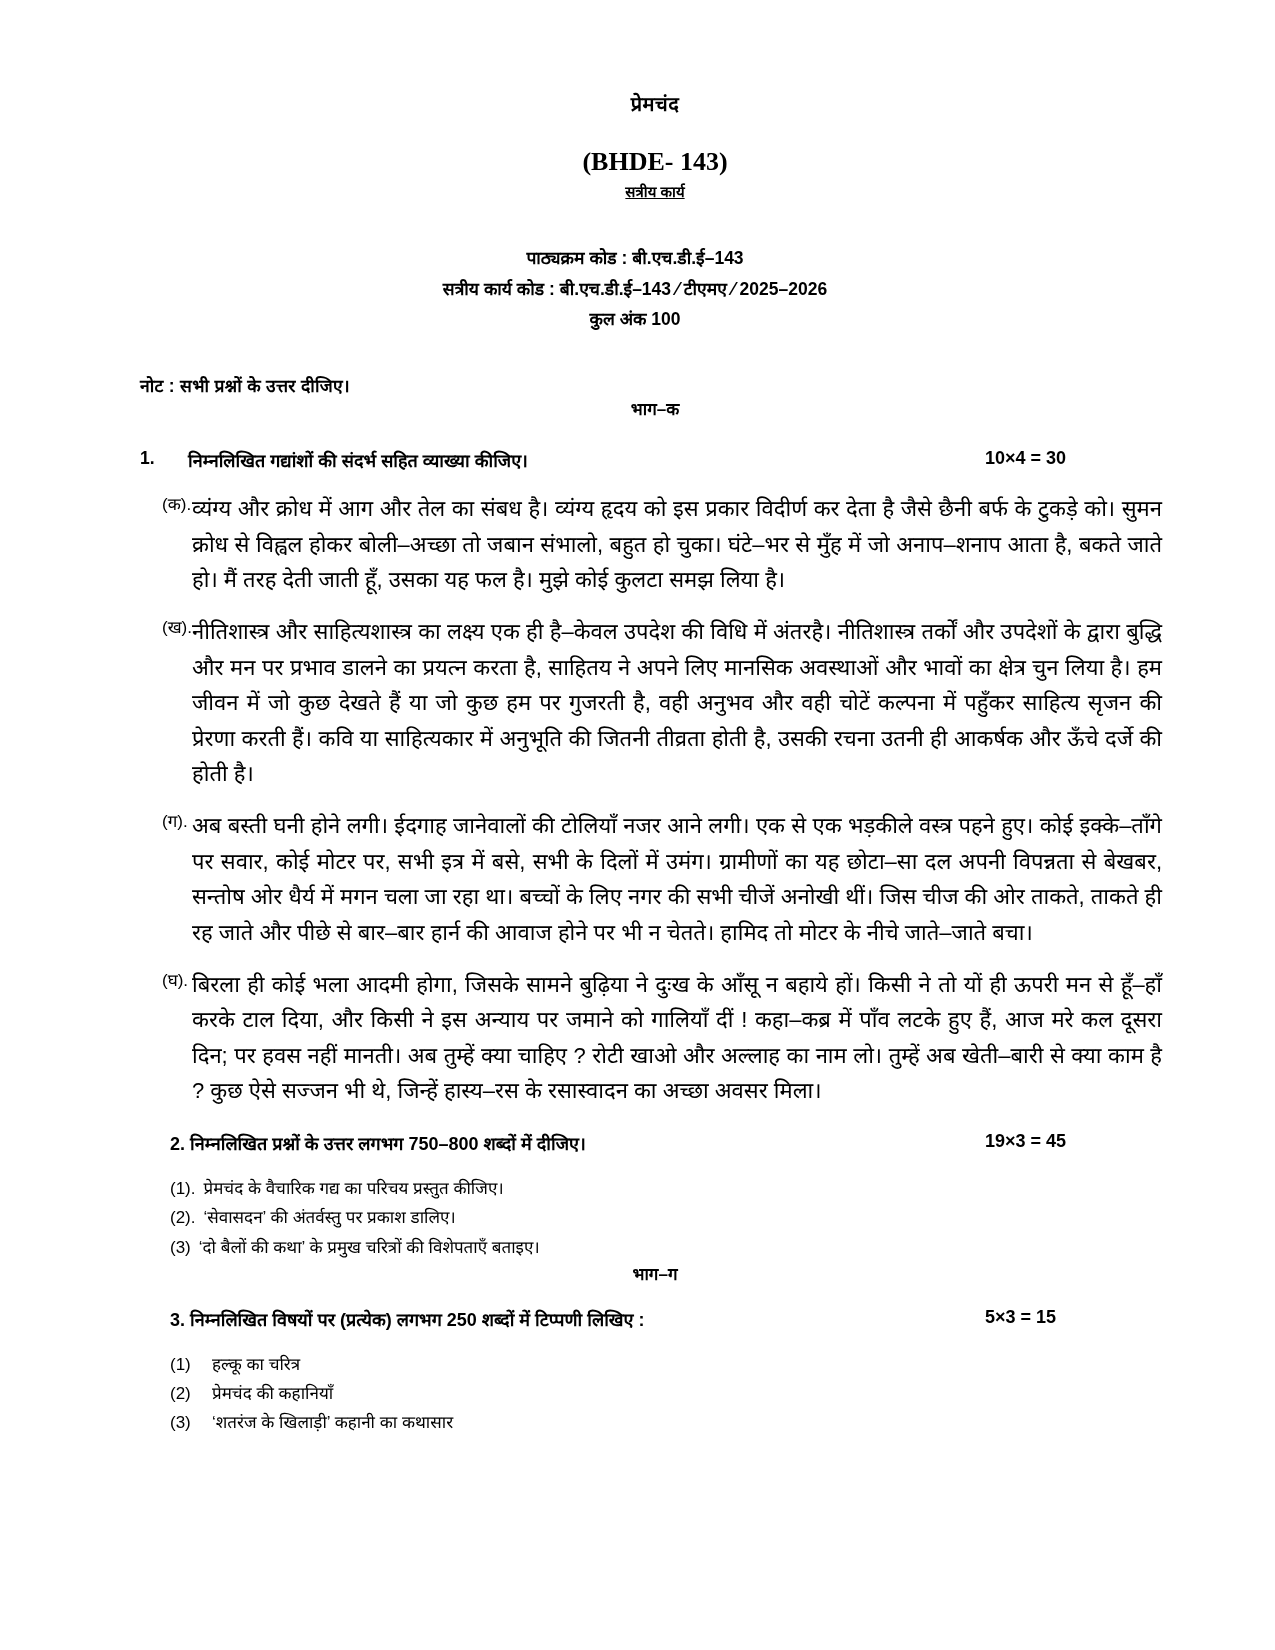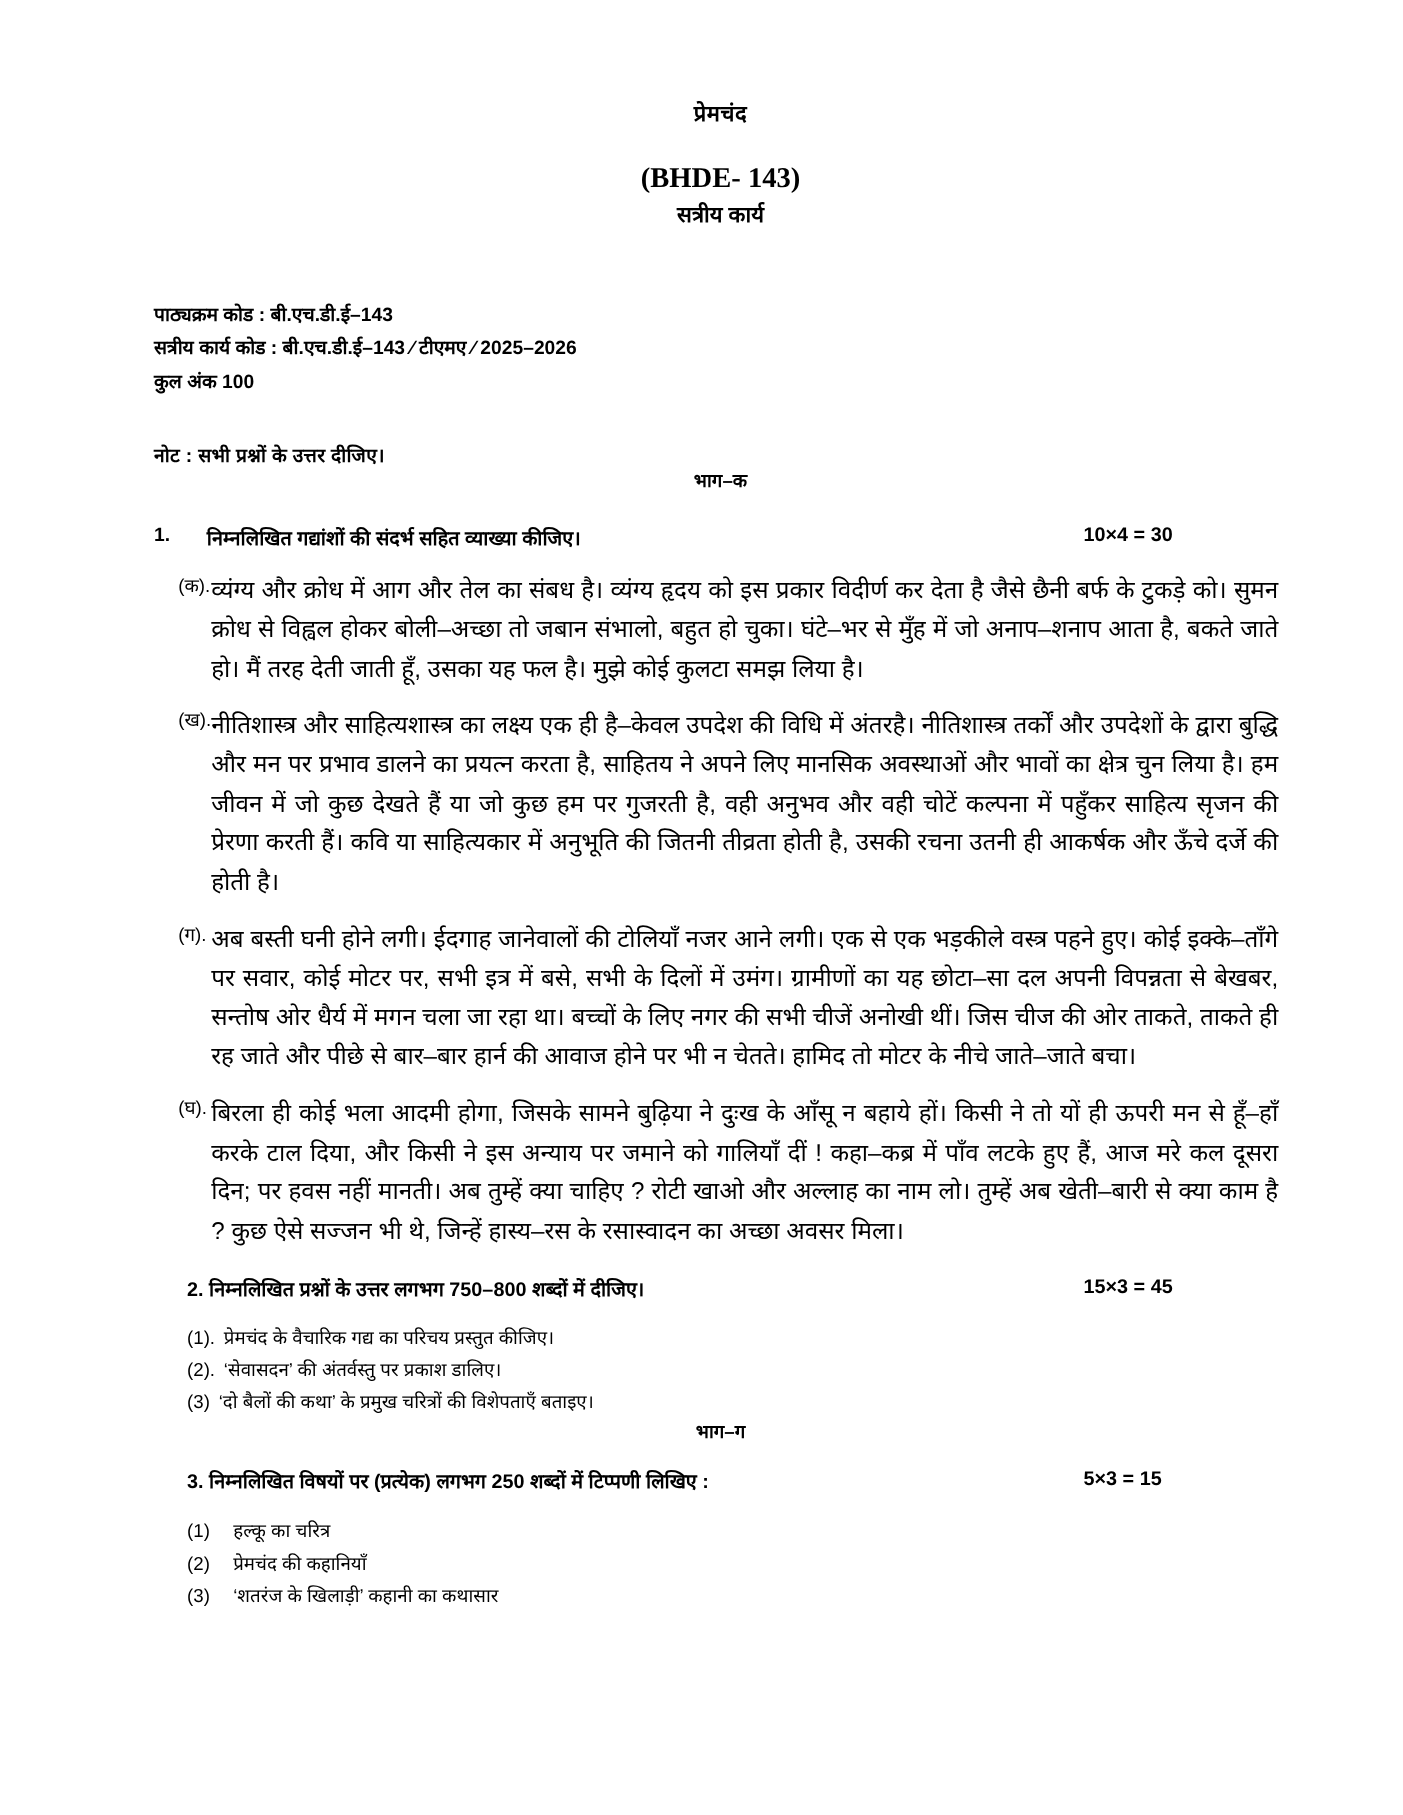--- a/index.html
+++ b/index.html
@@ -35,29 +35,30 @@
     line-height: 1.5;
   }
   .doc-title-2 {
     font-family: "Liberation Serif", serif;
     font-size: 26px;
     font-weight: 700;
     line-height: 1.45;
     margin-top: 24px;
   }
   .doc-title-3 {
-    font-size: 20px;
+    font-size: 15px;
     font-weight: 700;
     line-height: 1.5;
+    text-decoration: underline;
   }
 
   
   .meta-block {
-    margin-top: 60px;
-    text-align: left;
+    margin-top: 40px;
+    text-align: center;
     font-size: 17.5px;
     font-weight: 700;
     line-height: 1.75;
     padding-right: 40px;
   }
 
   
   .note-line {
     margin-top: 38px;
     font-size: 17.5px;
@@ -185,21 +186,21 @@
   </div>
 
   <div class="passage">
     <div class="passage-label">(घ).</div>
     <div class="passage-body">बिरला ही कोई भला आदमी होगा, जिसके सामने बुढ़िया ने दुःख के आँसू न बहाये हों। किसी ने तो यों ही ऊपरी मन से हूँ–हाँ करके टाल दिया, और किसी ने इस अन्याय पर जमाने को गालियाँ दीं ! कहा–कब्र में पाँव लटके हुए हैं, आज मरे कल दूसरा दिन; पर हवस नहीं मानती। अब तुम्हें क्या चाहिए ? रोटी खाओ और अल्लाह का नाम लो। तुम्हें अब खेती–बारी से क्या काम है ? कुछ ऐसे सज्जन भी थे, जिन्हें हास्य–रस के रसास्वादन का अच्छा अवसर मिला।</div>
   </div>
 
 
   <div class="q-row tight">
     <div class="q-text" style="padding-left:30px;">2. निम्नलिखित प्रश्नों के उत्तर लगभग 750–800 शब्दों में दीजिए।</div>
-    <div class="q-marks">15×3 = 45</div>
+    <div class="q-marks">19×3 = 45</div>
   </div>
 
   <div class="sub-list">
     <div class="sub-item">
       <span class="marker">(1).</span>
       <span class="body">प्रेमचंद के वैचारिक गद्य का परिचय प्रस्तुत कीजिए।</span>
     </div>
     <div class="sub-item">
       <span class="marker">(2).</span>
       <span class="body">‘सेवासदन’ की अंतर्वस्तु पर प्रकाश डालिए।</span>

